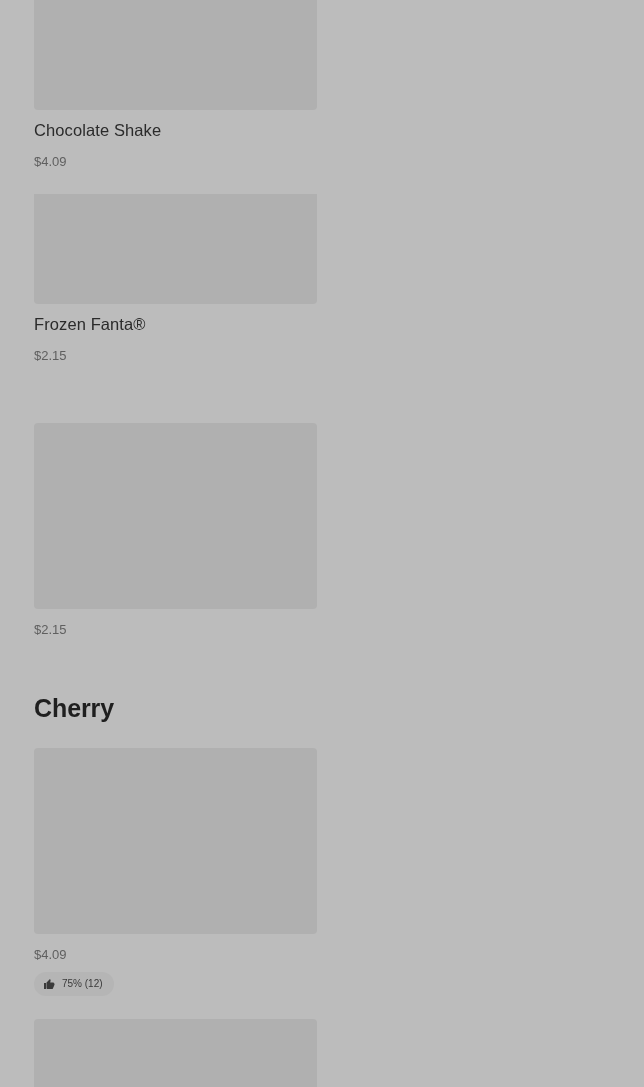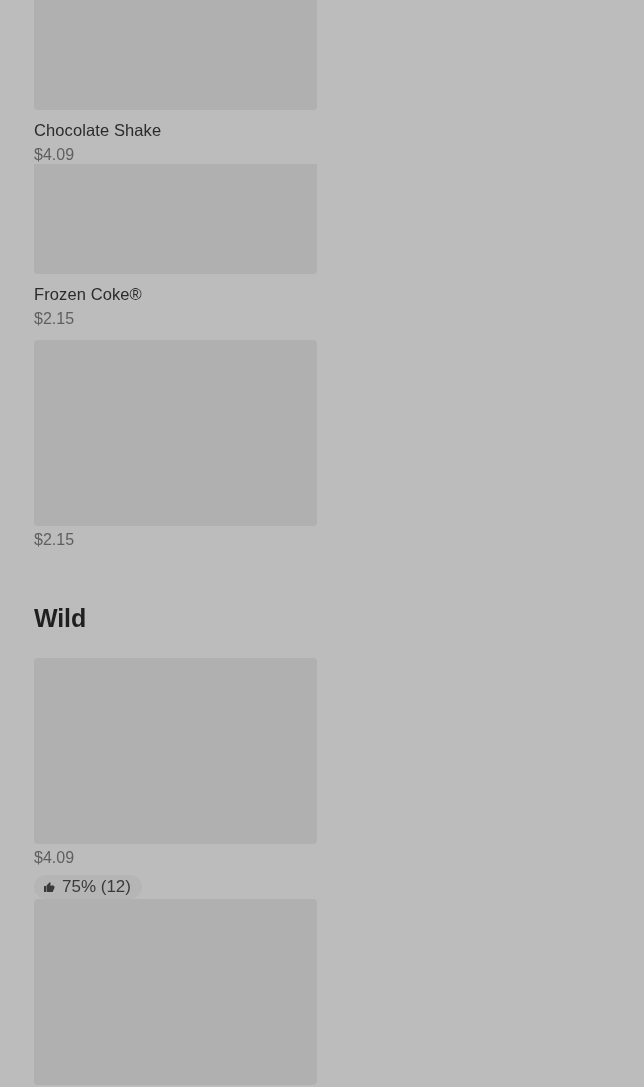--- a/index.html
+++ b/index.html
@@ -25,20 +25,21 @@
     padding: 0 34px;
   }
 
   
   .grid {
     display: flex;
     flex-wrap: wrap;
     column-gap: 24px;
     row-gap: 0px;
     align-items: flex-start;
+    gap: 23px;
   }
 
   .card {
     width: 283px;
     position: relative;
   }
 
   .card-thumb {
     width: 283px;
     height: 186px;
@@ -57,24 +58,24 @@
   .card-title {
     font-size: 16.5px;
     line-height: 22px;
     color: #2b2b2b;
     margin-top: 9px;
     font-weight: 400;
     letter-spacing: 0.1px;
   }
 
   .card-price {
-    font-size: 16px;
+    font-size: 13px;
     line-height: 18px;
     color: #5f5f5f;
-    margin-top: 5px;
+    margin-top: 12px;
   }
 
   .rating-pill {
     display: inline-flex;
     align-items: center;
     gap: 7px;
     background: #b5b5b5;
     border-radius: 13px;
     padding: 4px 11px 4px 9px;
     margin-top: 8px;
@@ -83,21 +84,21 @@
 
   .rating-pill .thumb-icon {
     display: inline-flex;
     width: 12px;
     height: 12px;
     color: #3a3a3a;
   }
   .rating-pill .thumb-icon svg { width: 12px; height: 12px; display: block; fill: #3a3a3a; }
 
   .rating-text {
-    font-size: 17px;
+    font-size: 10px;
     line-height: 14px;
     color: #3a3a3a;
     white-space: nowrap;
   }
 
   
   .row-spacer { width: 100%; height: 12px; }
 
   
   .section-heading {
@@ -120,36 +121,36 @@
   <div class="grid">
 
     <div class="card clipped">
       <div class="card-thumb"></div>
       <div class="card-title">Chocolate Shake</div>
       <div class="card-price">$4.09</div>
     </div>
 
     <div class="card clipped">
       <div class="card-thumb"></div>
-      <div class="card-title">Frozen Coke®</div>
+      <div class="card-title">Frozen Fanta®</div>
       <div class="card-price">$2.15</div>
     </div>
 
     <div class="row-spacer"></div>
 
     <div class="card">
       <div class="card-thumb"></div>
       <div class="card-price">$2.15</div>
     </div>
 
   </div>
 
   <div class="sp-drinks-bottom"></div>
 
-  <h2 class="section-heading">Wild</h2>
+  <h2 class="section-heading">Cherry</h2>
 
   <div class="sp-after-sides-heading"></div>
 
   <div class="grid">
 
     <div class="card">
       <div class="card-thumb"></div>
       <div class="card-price">$4.09</div>
       <div class="rating-pill">
         <span class="thumb-icon">

